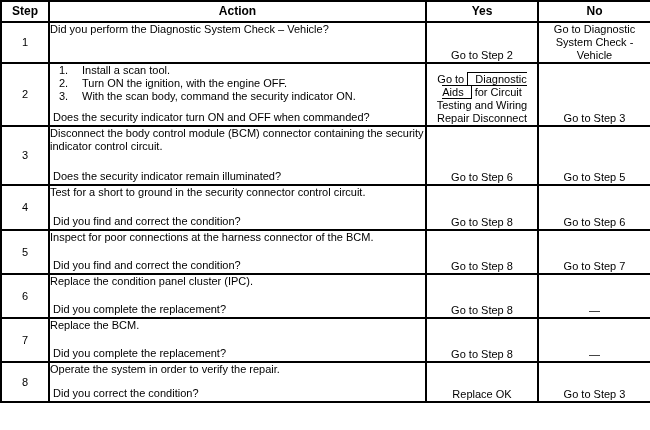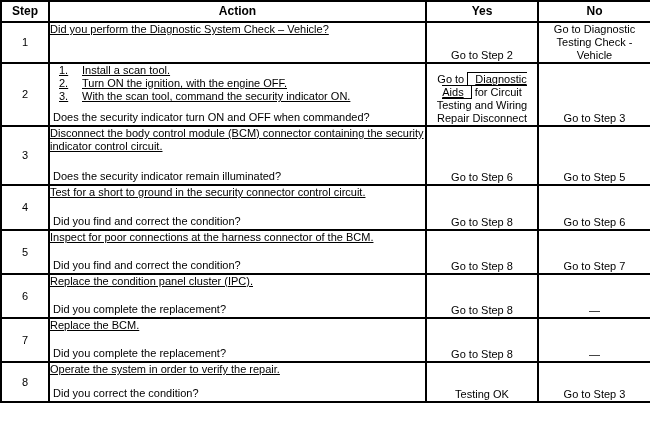--- a/index.html
+++ b/index.html
@@ -36,42 +36,40 @@
     height: 19px;
   }
   td.step {
     text-align: center;
     vertical-align: middle;
   }
   td.action {
     vertical-align: top;
     position: relative;
     padding: 2px 3px 16px 3px;
-    text-decoration: underline;
   }
   .action-q {
     position: absolute;
     left: 3px;
     right: 11px;
     bottom: 1px;
     text-align: left;
   }
   td.yes, td.no {
     vertical-align: bottom;
     text-align: center;
     padding: 1px 2px 2px 2px;
   }
   .list { margin: 0; }
   .li { display: flex; margin-left: 9px; }
   .li-num { width: 16px; flex: none; }
   .li-text { flex: 1; margin-left: 7px; }
   .linkbox {
     border: 1px solid #000000;
     padding: 0 7px;
-    text-decoration: underline;
   }
   
   tr.h0 { height: 19px; }
   tr.h1 { height: 37px; }
   tr.h2 { height: 63px; }
   tr.h3 { height: 59px; }
   tr.h4 { height: 45px; }
   tr.h5 { height: 44px; }
   tr.h6 { height: 44px; }
   tr.h7 { height: 44px; }
@@ -96,38 +94,38 @@
       <th>Yes</th>
       <th>No</th>
     </tr>
 
     <tr class="h1">
       <td class="step">1</td>
       <td class="action">
         <div>Did you perform the Diagnostic System Check – Vehicle?</div>
       </td>
       <td class="yes">Go to Step 2</td>
-      <td class="no">Go to Diagnostic Testing Check - Vehicle</td>
+      <td class="no">Go to Diagnostic System Check - Vehicle</td>
     </tr>
 
     <tr class="h2">
       <td class="step">2</td>
       <td class="action">
         <div class="list">
           <div class="li">
             <span class="li-num">1.</span>
             <span class="li-text">Install a scan tool.</span>
           </div>
           <div class="li">
             <span class="li-num">2.</span>
             <span class="li-text">Turn ON the ignition, with the engine OFF.</span>
           </div>
           <div class="li">
             <span class="li-num">3.</span>
-            <span class="li-text">With the scan tool, command the security indicator ON.</span>
+            <span class="li-text">With the scan body, command the security indicator ON.</span>
           </div>
         </div>
         <div class="action-q">Does the security indicator turn ON and OFF when commanded?</div>
       </td>
       <td class="yes"><span>Go to </span><span class="linkbox">Diagnostic Aids</span><span> for Circuit Testing and Wiring Repair Disconnect</span></td>
       <td class="no">Go to Step 3</td>
     </tr>
 
     <tr class="h3">
       <td class="step">3</td>
@@ -178,18 +176,18 @@
       <td class="yes">Go to Step 8</td>
       <td class="no">—</td>
     </tr>
 
     <tr class="h8">
       <td class="step">8</td>
       <td class="action">
         <div>Operate the system in order to verify the repair.</div>
         <div class="action-q">Did you correct the condition?</div>
       </td>
-      <td class="yes">Testing OK</td>
+      <td class="yes">Replace OK</td>
       <td class="no">Go to Step 3</td>
     </tr>
   </tbody>
     </table>
 </div>
 
 </body></html>

